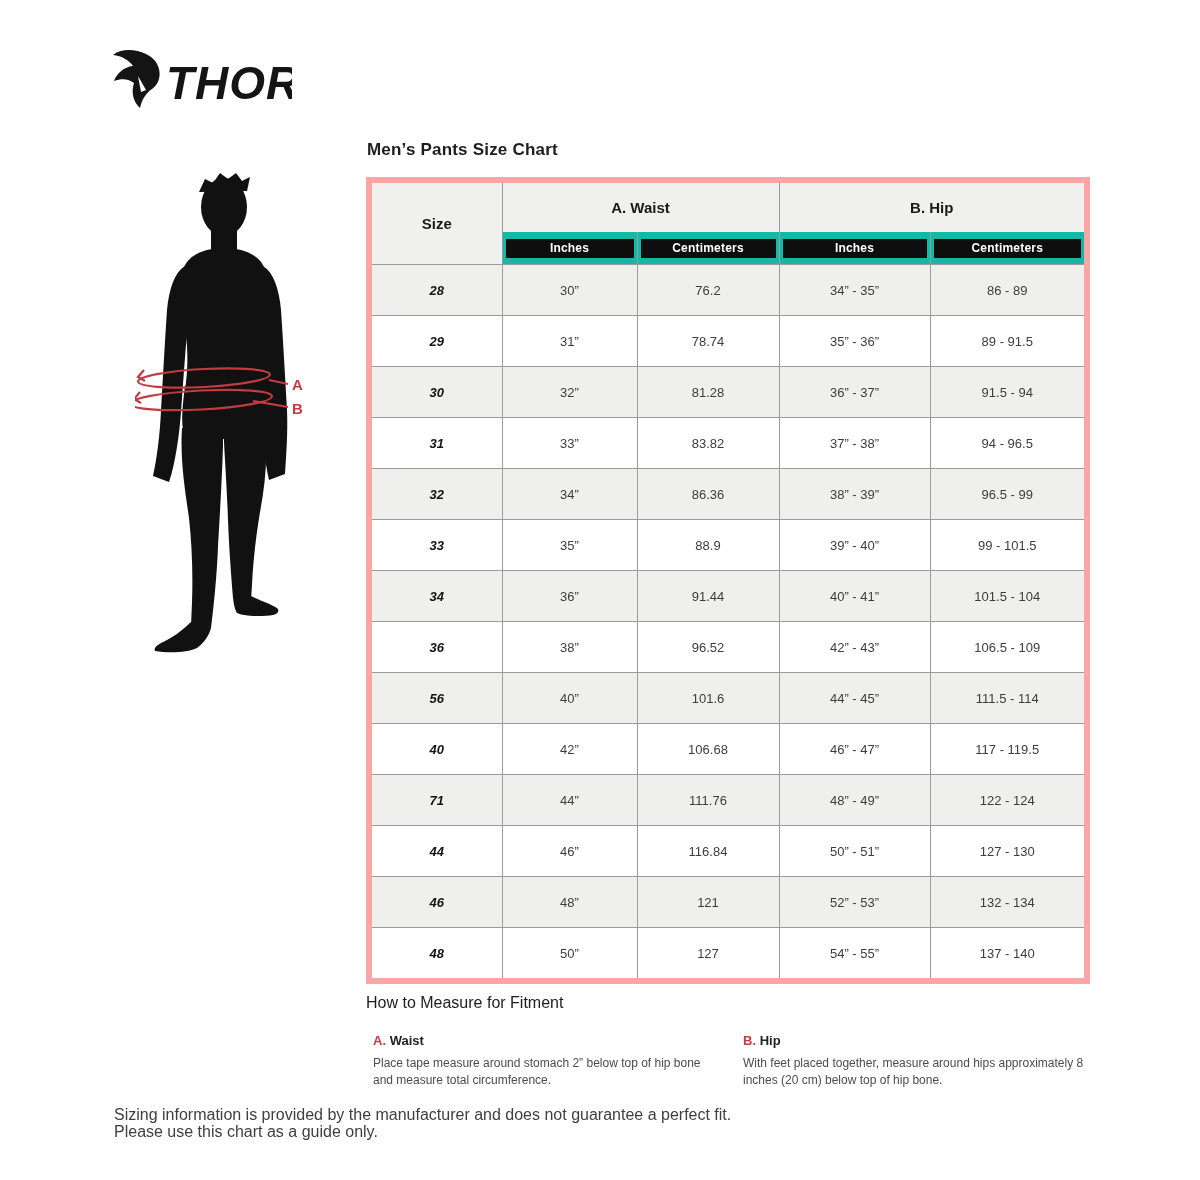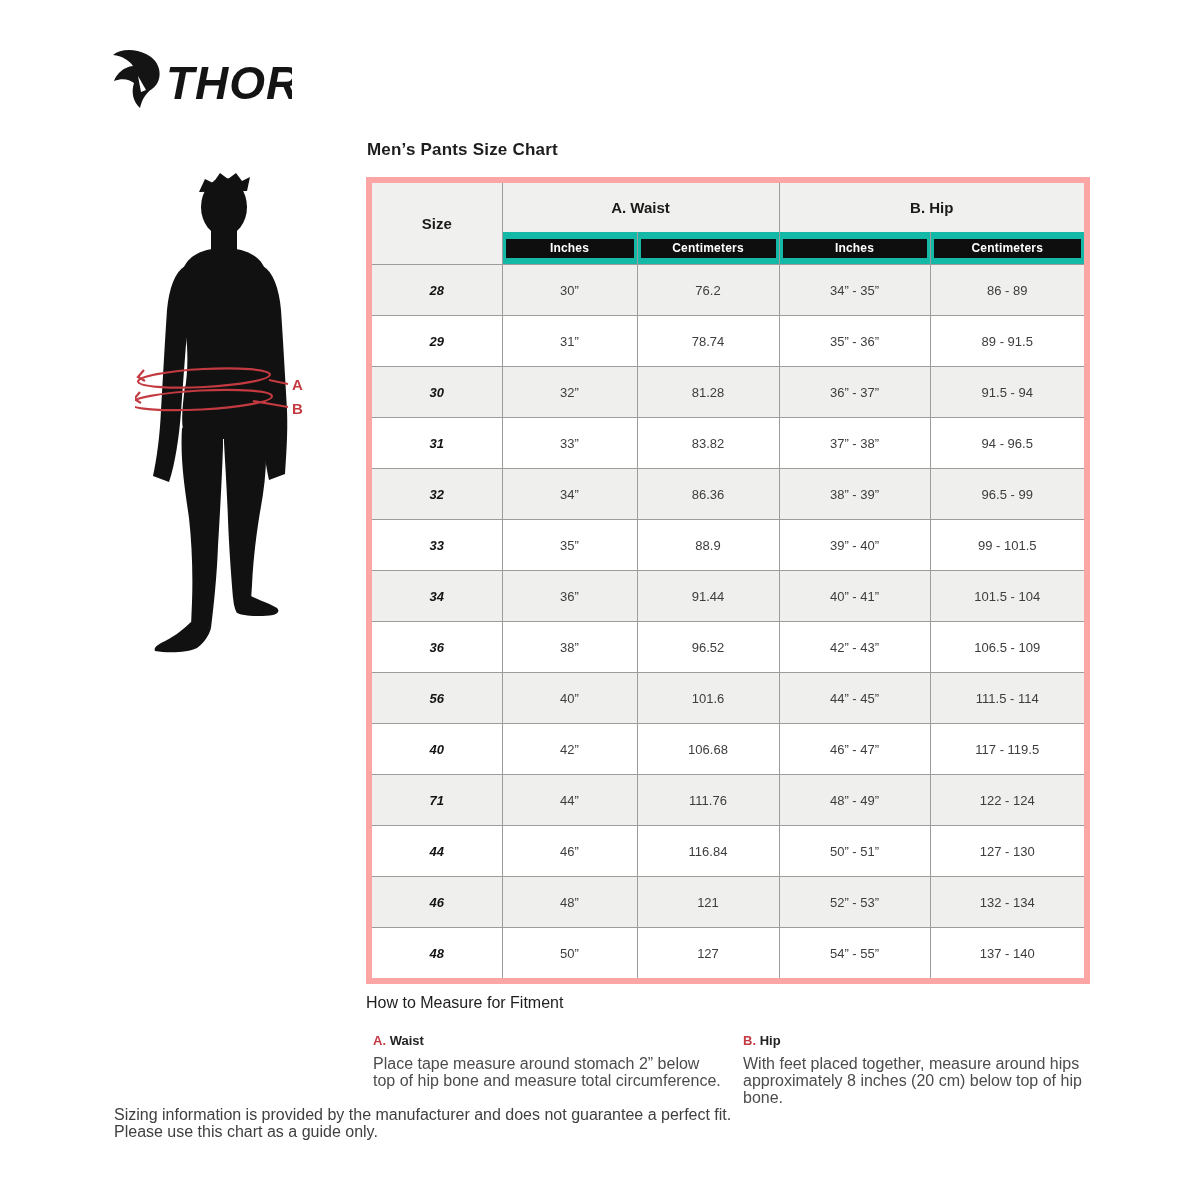--- a/index.html
+++ b/index.html
@@ -28,21 +28,21 @@
   .size-table tbody tr:nth-child(even){background:#ffffff;}
   
   .fitment{position:absolute;left:366px;top:994px;width:722px;}
   .fitment-title{font-size:16px;font-weight:normal;color:#1d1d1d;margin:0 0 21px 0;}
   .fit-cols{position:relative;height:90px;}
   .fit-col{position:absolute;top:0;width:348px;}
   .fit-col.col-a{left:7px;}
   .fit-col.col-b{left:377px;}
   .fit-head{font-size:13px;font-weight:bold;color:#232323;margin:0 0 7px 0;}
   .fit-head .prefix{color:#c43a41;}
-  .fit-text{font-size:16px;color:#4c4c4c;line-height:17px;margin:0;}
+  .fit-text{font-size:12px;color:#4c4c4c;line-height:17px;margin:0;}
   
   .footer{position:absolute;left:114px;top:1106px;font-size:16px;color:#3f3f3f;line-height:17px;}
 </style>
 </head>
 <body>
 
 <div class="logo">
   <svg width="180" height="62" viewBox="0 0 180 62">
     <g>
       <path fill="#141414" d="M34 6 C 22 0 8 1 1 7 C 10 8 17 12 21 18 C 12 19 5 25 2 33

